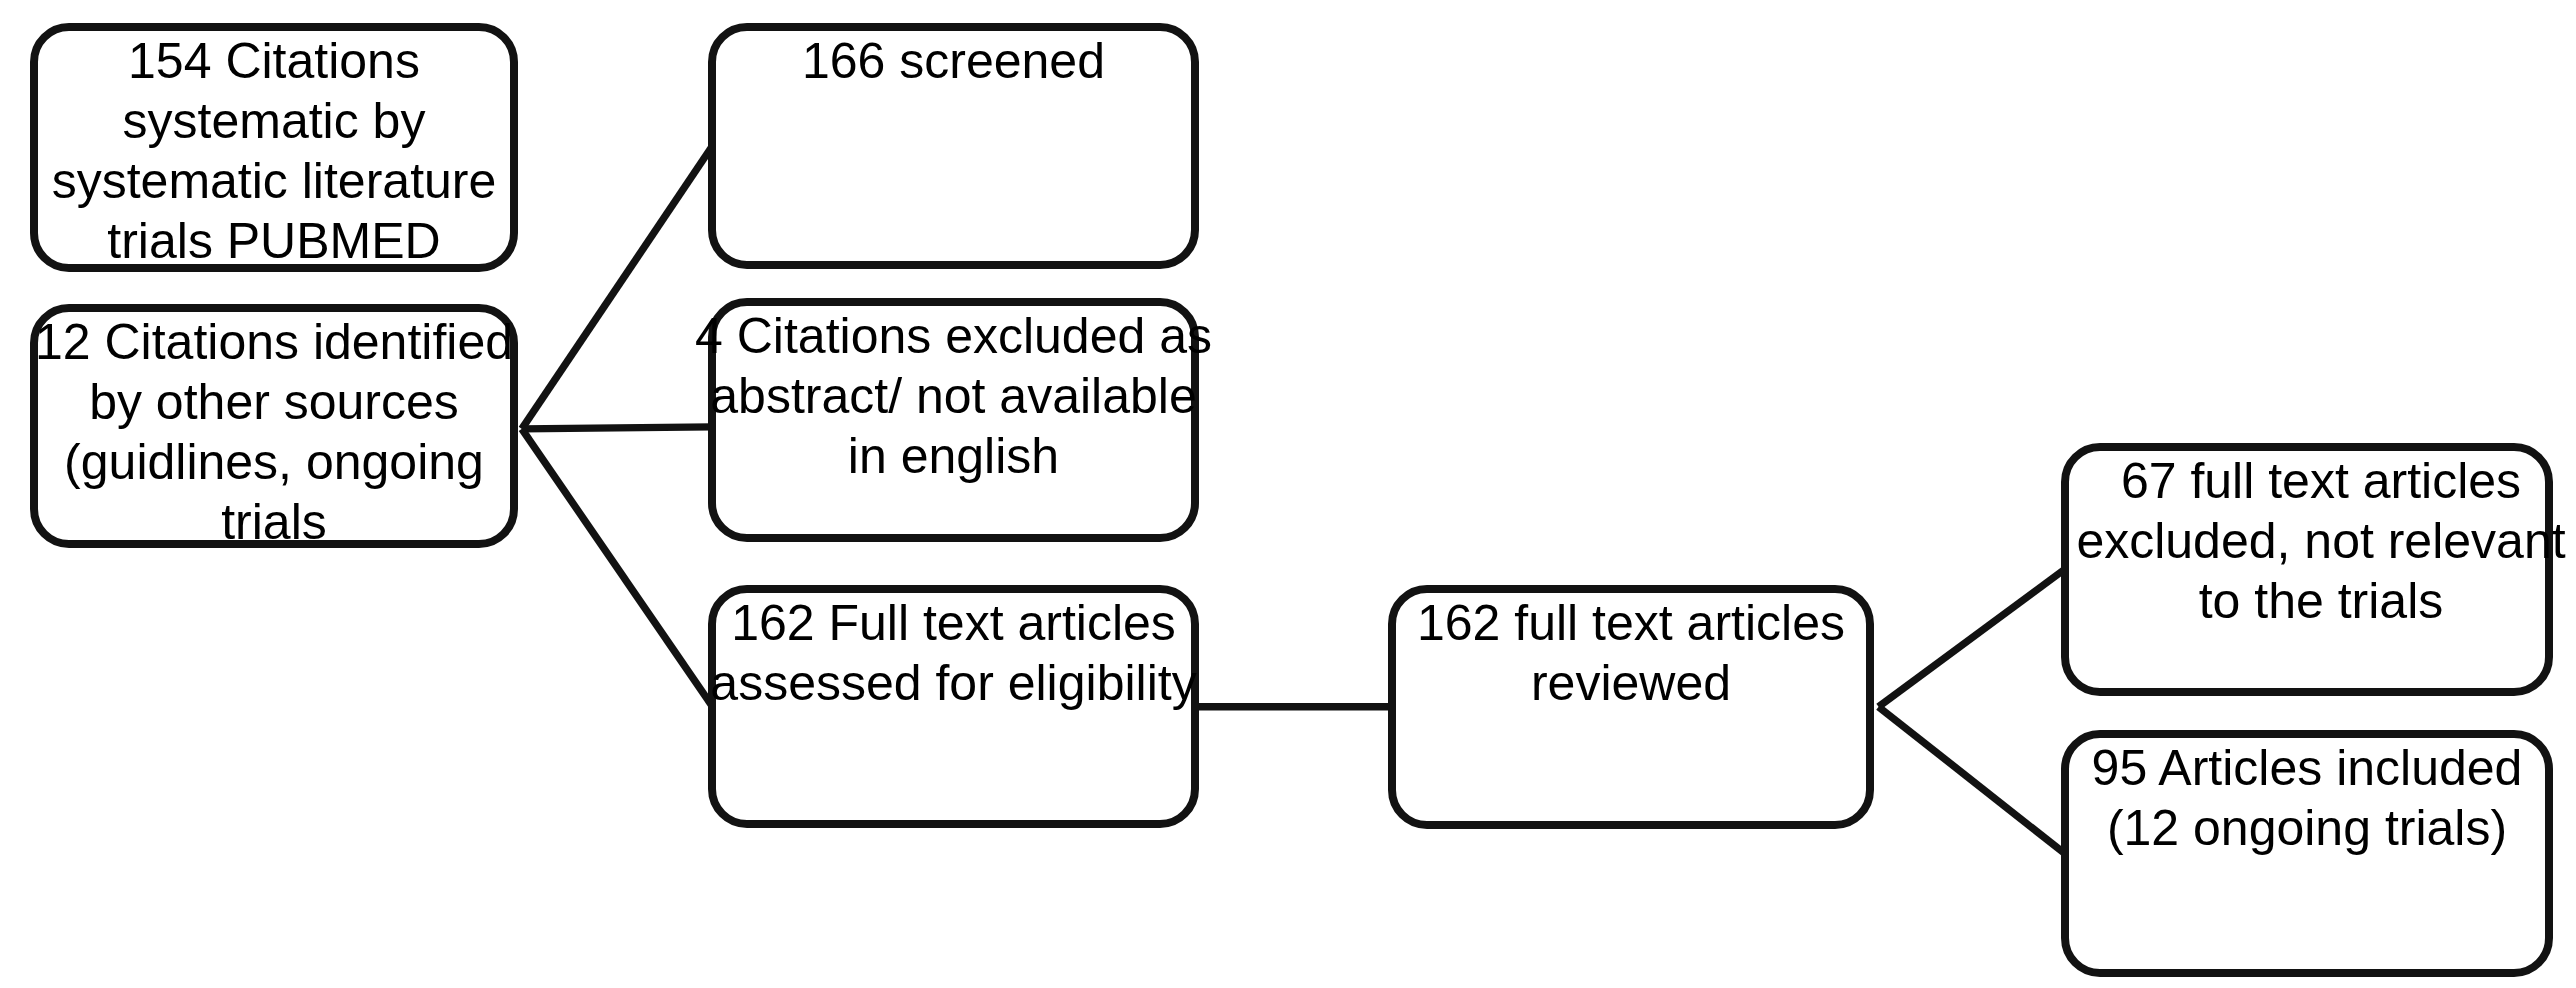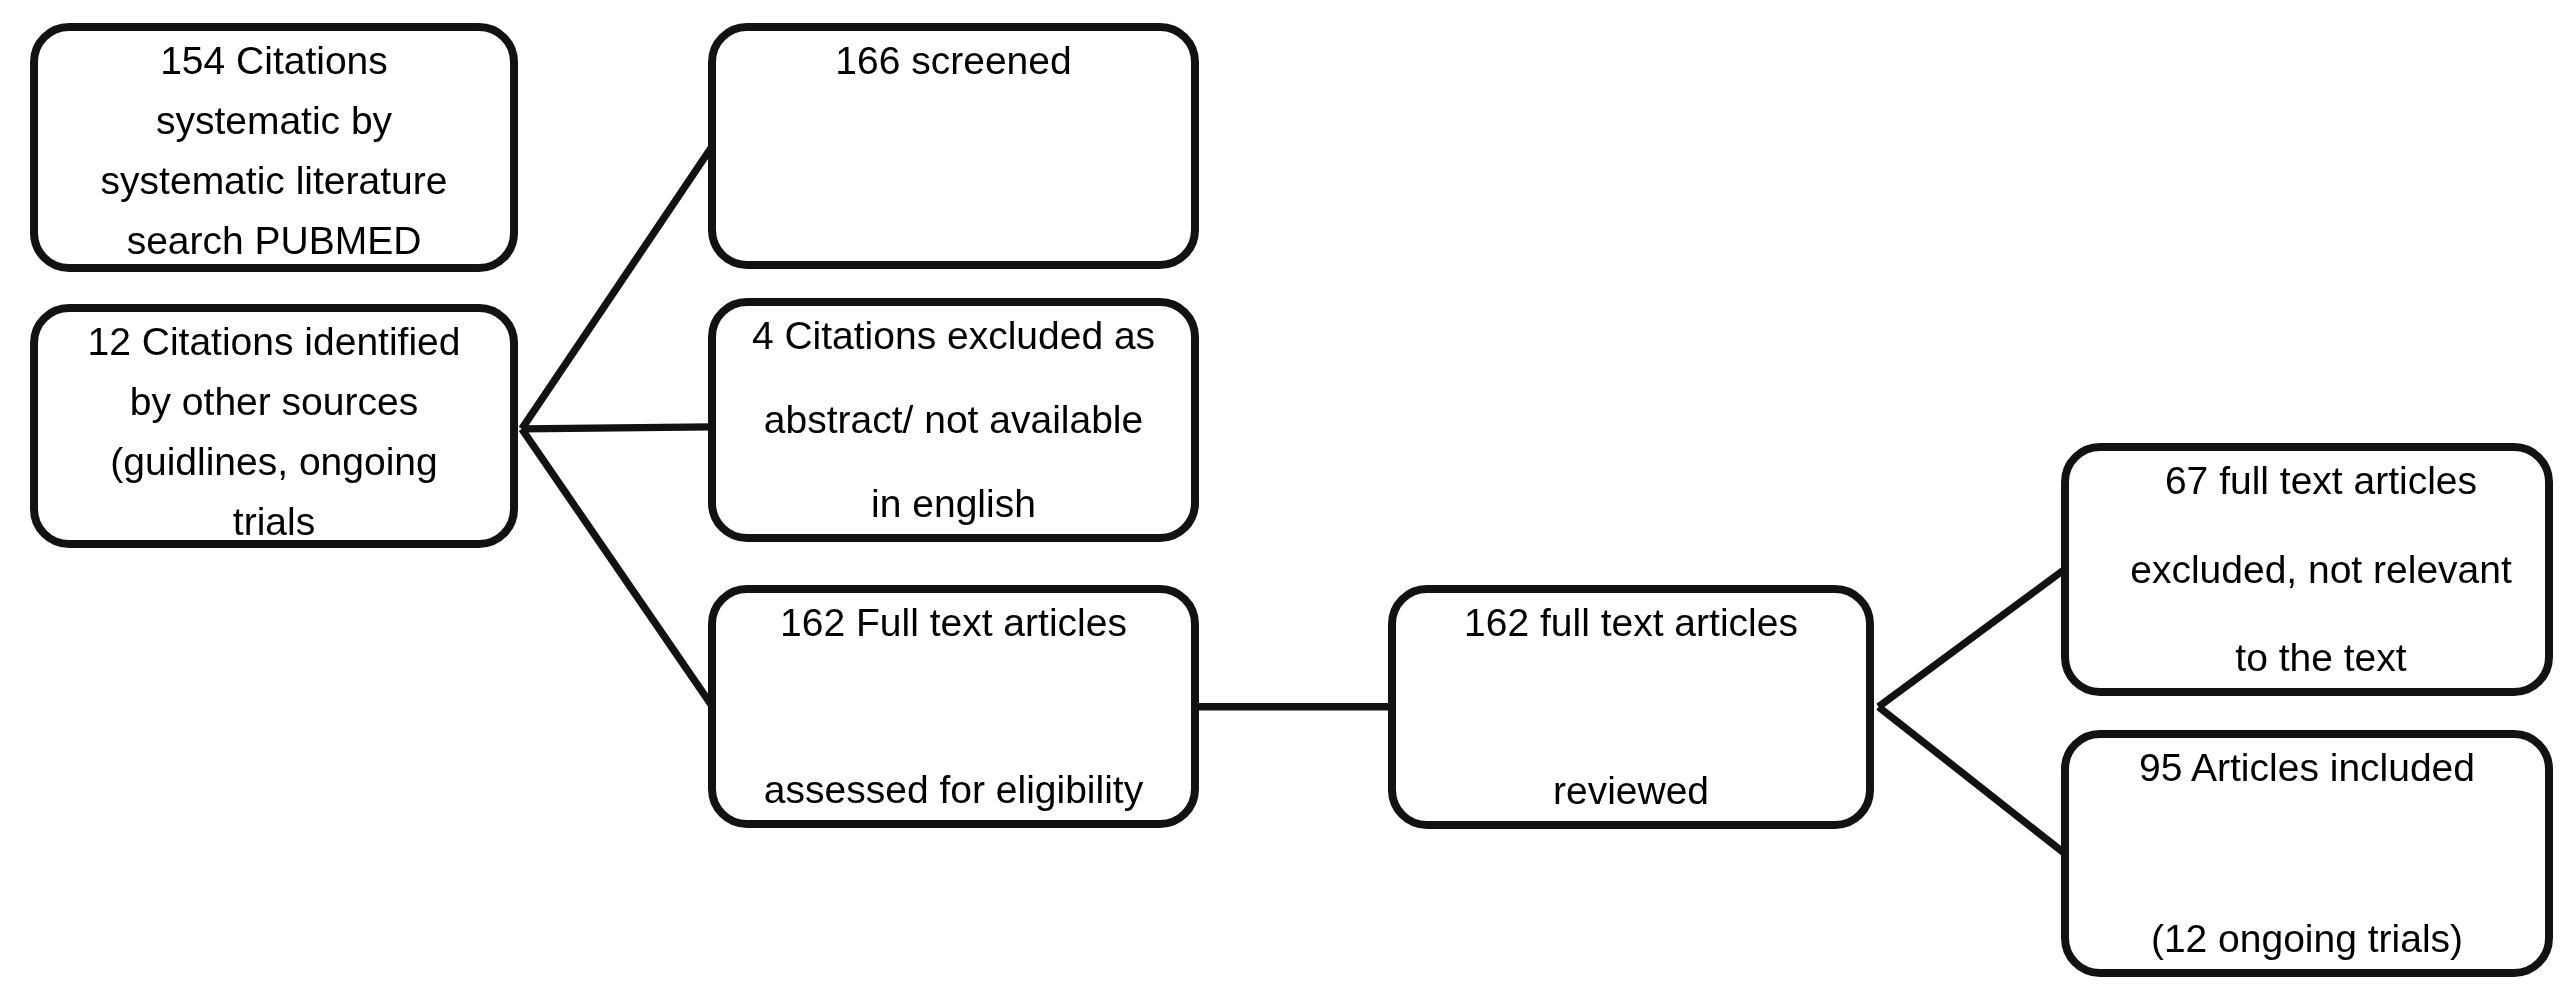--- a/index.html
+++ b/index.html
@@ -24,24 +24,24 @@
     height: 988px;
   }
   .flow-box {
     position: absolute;
     box-sizing: border-box;
     border: 8.7px solid #121212;
     border-radius: 39px;
     background: #ffffff;
     display: flex;
     flex-direction: column;
-    justify-content: space-between;
+    justify-content: flex-start;
     align-items: center;
     text-align: center;
-    font-size: 39px;
+    font-size: 50px;
     line-height: 60px;
     font-weight: 400;
   }
   .flow-line {
     white-space: nowrap;
   }
   
   #box-pubmed            { left: 30px;   top: 23.4px;   width: 488px; height: 249px; }
   #box-other-sources     { left: 30px;   top: 304px;  width: 488px; height: 244px; }
   #box-screened          { left: 708px; top: 23.4px;   width: 491px; height: 246px; }
@@ -64,21 +64,21 @@
       <line x1="1793" y1="1058" x2="2082" y2="1058"></line>
       <line x1="2812" y1="1058" x2="3091" y2="852"></line>
       <line x1="2812" y1="1058" x2="3091" y2="1278"></line>
     </g>
   </svg>
 
   <div class="flow-box" id="box-pubmed">
     <div class="flow-line">154 Citations</div>
     <div class="flow-line">systematic by</div>
     <div class="flow-line">systematic literature</div>
-    <div class="flow-line">search PUBMED</div>
+    <div class="flow-line">trials PUBMED</div>
   </div>
 
   <div class="flow-box" id="box-other-sources">
     <div class="flow-line">12 Citations identified</div>
     <div class="flow-line">by other sources</div>
     <div class="flow-line">(guidlines, ongoing</div>
     <div class="flow-line">trials</div>
   </div>
 
   <div class="flow-box" id="box-screened">
@@ -97,21 +97,21 @@
   </div>
 
   <div class="flow-box" id="box-reviewed">
     <div class="flow-line">162 full text articles</div>
     <div class="flow-line">reviewed</div>
   </div>
 
   <div class="flow-box" id="box-excluded-topic">
     <div class="flow-line">67 full text articles</div>
     <div class="flow-line">excluded, not relevant</div>
-    <div class="flow-line">to the text</div>
+    <div class="flow-line">to the trials</div>
   </div>
 
   <div class="flow-box" id="box-included">
     <div class="flow-line">95 Articles included</div>
     <div class="flow-line">(12 ongoing trials)</div>
   </div>
 
 </div>
 
 

